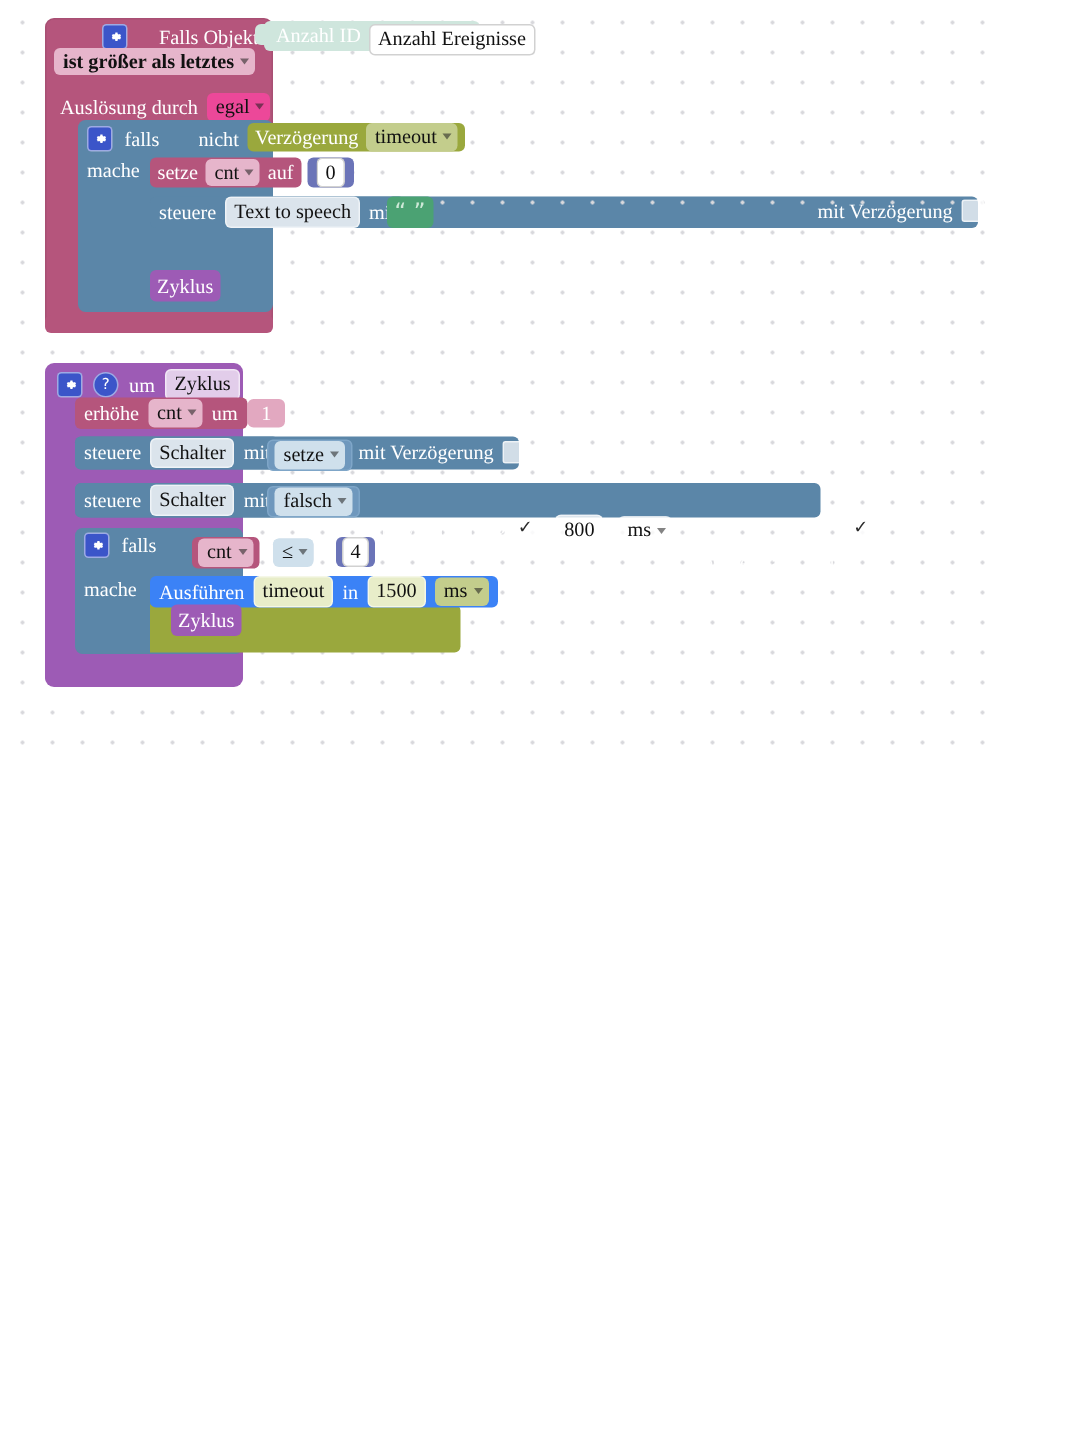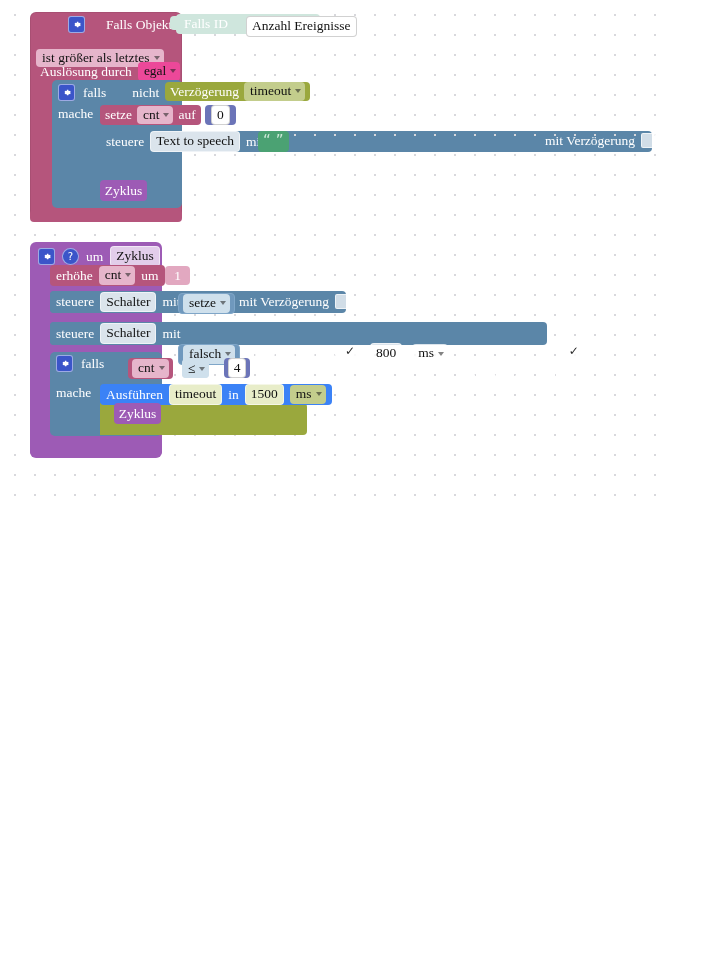--- a/index.html
+++ b/index.html
@@ -65,21 +65,21 @@
   .gear svg{display:block;}
 
   
   .q{color:#cfe9d8;font-size:15px;font-family:"DejaVu Sans",sans-serif;line-height:1;}
 
   
   #b1{left:30px;top:12px;width:152px;height:207px;background:#b5557c;
       border-radius:6px 6px 6px 6px;box-shadow:inset 0 0 0 1px rgba(0,0,0,.07);}
   #b1arm{left:30px;top:210px;width:152px;height:12px;background:#b5557c;}
   #b1hdr{left:40px;top:16px;}
-  #b1r2{left:36px;top:48px;}
+  #b1r2{left:36px;top:32px;font-weight:bold;}
   #b1r3{left:40px;top:62px;}
 
   .objid{position:absolute;left:176px;top:14px;width:144px;height:20px;background:#cfe6dd;border-radius:4px;}
   .objid .t{color:#ffffff;font-size:13.5px;position:absolute;left:8px;top:2px;}
   .objid .v{position:absolute;left:70px;top:2px;}
   .notch-l{position:absolute;left:-6px;top:2px;width:8px;height:14px;background:#cfe6dd;border-radius:4px 0 0 4px;}
 
   
   #b1if{left:52px;top:80px;width:130px;height:128px;background:#5b86a8;border-radius:5px;}
   #b1ifhdr{left:58px;top:84px;}
@@ -107,21 +107,21 @@
   #b2{left:30px;top:242px;width:132px;height:215px;background:#9d5bb5;border-radius:6px;}
   #b2hdr{left:38px;top:246px;}
 
   #erhoehe{position:absolute;left:50px;top:265px;height:21px;background:#b5557c;border-radius:4px;display:flex;align-items:center;padding:0 6px;gap:6px;}
   #erhval{position:absolute;left:165px;top:266px;width:25px;height:19px;background:#e2a8c0;border-radius:4px;display:flex;align-items:center;justify-content:center;}
 
   #st1{position:absolute;left:50px;top:291px;height:22px;background:#5b86a8;border-radius:4px;display:flex;align-items:center;padding:0 6px;gap:6px;}
   #st1val{position:absolute;left:178px;top:293px;height:19px;background:#6f98bd;border:1px solid #7fa6c8;border-radius:4px;display:flex;align-items:center;padding:0 4px;}
 
   #st2{position:absolute;left:50px;top:322px;height:23px;background:#5b86a8;border-radius:4px;display:flex;align-items:center;padding:0 6px;gap:6px;}
-  #st2val{position:absolute;left:178px;top:324px;height:19px;background:#6f98bd;border:1px solid #7fa6c8;border-radius:4px;display:flex;align-items:center;padding:0 4px;margin-top:20px;}
+  #st2val{position:absolute;left:178px;top:324px;height:19px;background:#6f98bd;border:1px solid #7fa6c8;border-radius:4px;display:flex;align-items:center;padding:0 4px;}
 
   
   #b2if{left:50px;top:352px;width:112px;height:84px;background:#5b86a8;border-radius:5px;}
   #b2ifhdr{left:56px;top:355px;}
   #b2mache{left:56px;top:386px;}
 
   #cmp{position:absolute;left:128px;top:358px;height:21px;background:#b5557c;border-radius:4px;display:flex;align-items:center;padding:0 4px;}
   #cmpop{position:absolute;left:182px;top:359px;height:19px;background:#cfe0ec;border-radius:4px;}
   #cmpv{position:absolute;left:224px;top:358px;width:26px;height:20px;background:#6b74b8;border-radius:4px;display:flex;align-items:center;justify-content:center;}
 
@@ -144,21 +144,21 @@
     <span class="ico gear">
       <svg width="9" height="9" viewBox="0 0 24 24">
           <path fill="#fff" d="M12 8a4 4 0 100 8 4 4 0 000-8zm0 6a2 2 0 110-4 2 2 0 010 4zm9.4-2l1.9-1.5-1.9-3.3-2.3.8a7.6 7.6 0 00-1.8-1l-.4-2.4h-3.8l-.4 2.4c-.6.2-1.2.6-1.8 1l-2.3-.8L6.7 10.5 8.6 12l-1.9 1.5 1.9 3.3 2.3-.8c.6.4 1.2.8 1.8 1l.4 2.4h3.8l.4-2.4c.6-.2 1.2-.6 1.8-1l2.3.8 1.9-3.3L21.4 12z"></path>
         </svg>
     </span>
     <span class="lbl">Falls Objekte</span>
   </div>
 
   <div class="objid">
     <span class="notch-l"></span>
-    <span class="t">Falls ID</span>
+    <span class="t">Anzahl ID</span>
     <span class="v fld">Anzahl Ereignisse</span>
   </div>
 
   <div id="b1r2" style="position:absolute;">
     <span class="dd" style="background:#e6b5cb;">ist größer als letztes</span>
   </div>
 
   <div class="row" id="b1r3" style="position:absolute;gap:6px;">
     <span class="lbl">Auslösung durch</span>
     <span class="dd" style="background:#ec4899;">egal</span>

